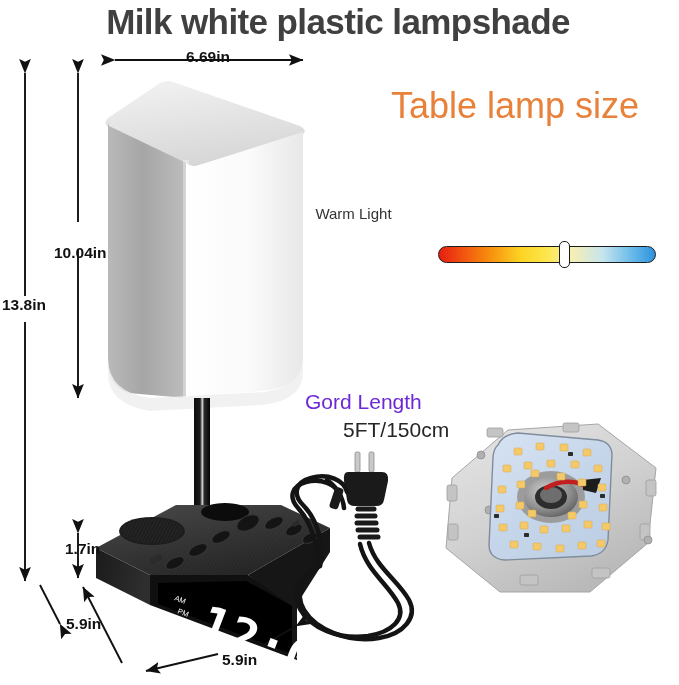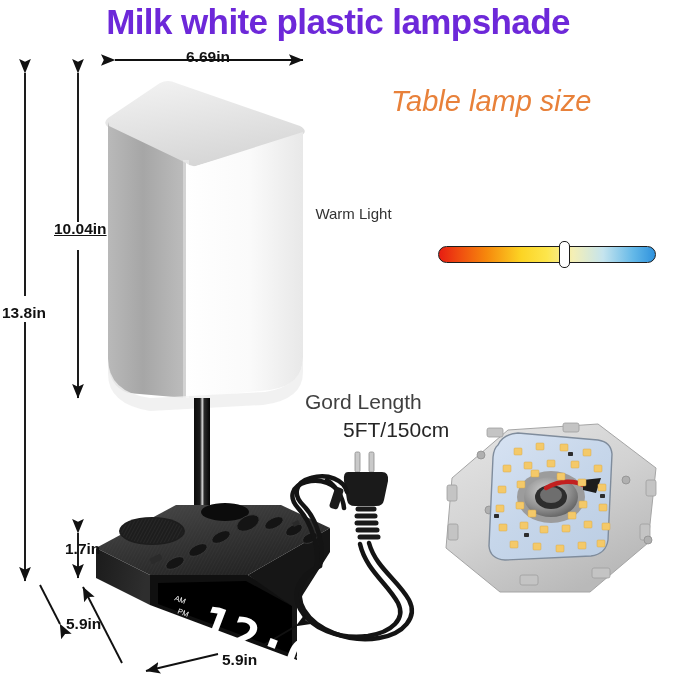--- a/index.html
+++ b/index.html
@@ -21,33 +21,32 @@
   
   #main-title {
     position: absolute;
     left: 0;
     top: 2px;
     width: 676px;
     text-align: center;
     font-size: 35px;
     font-weight: bold;
     letter-spacing: -0.6px;
-    color: #6d28d9;
+    color: #404040;
     white-space: nowrap;
   }
 
   
   #table-lamp-size {
     position: absolute;
     left: 391px;
     top: 85px;
-    font-size: 29px;
+    font-size: 36px;
     color: #e8813a;
     white-space: nowrap;
-    font-style: italic;
   }
   #kelvin-value {
     position: absolute;
     left: 440px;
     top: 162px;
     font-size: 34px;
     color: #262626;
     white-space: nowrap;
     letter-spacing: 0.5px;
   }
@@ -95,21 +94,21 @@
     border-radius: 5px;
     box-sizing: border-box;
   }
 
   
   #cord-length-title {
     position: absolute;
     left: 305px;
     top: 390px;
     font-size: 21px;
-    color: #404040;
+    color: #6d28d9;
     white-space: nowrap;
   }
   #cord-length-value {
     position: absolute;
     left: 311px;
     top: 418px;
     font-size: 21px;
     color: #262626;
     white-space: nowrap;
     margin-left: 32px;
@@ -117,22 +116,22 @@
 
   
   .dim-label {
     position: absolute;
     font-size: 15.5px;
     font-weight: bold;
     color: #111111;
     white-space: nowrap;
   }
   #dim-6in   { left: 186px; top: 48px; }
-  #dim-1004  { left: 54px;  top: 220px; text-decoration: underline; }
-  #dim-138   { left: 2px;   top: 304px; }
+  #dim-1004  { left: 54px;  top: 244px; }
+  #dim-138   { left: 2px;   top: 296px; }
   #dim-17    { left: 29px;  top: 540px; margin-left: 36px; }
   #dim-59a   { left: 66px;  top: 615px; }
   #dim-59b   { left: 222px; top: 651px; }
 
   
   #art {
     position: absolute;
     left: 0; top: 0;
     width: 679px; height: 685px;
   }

